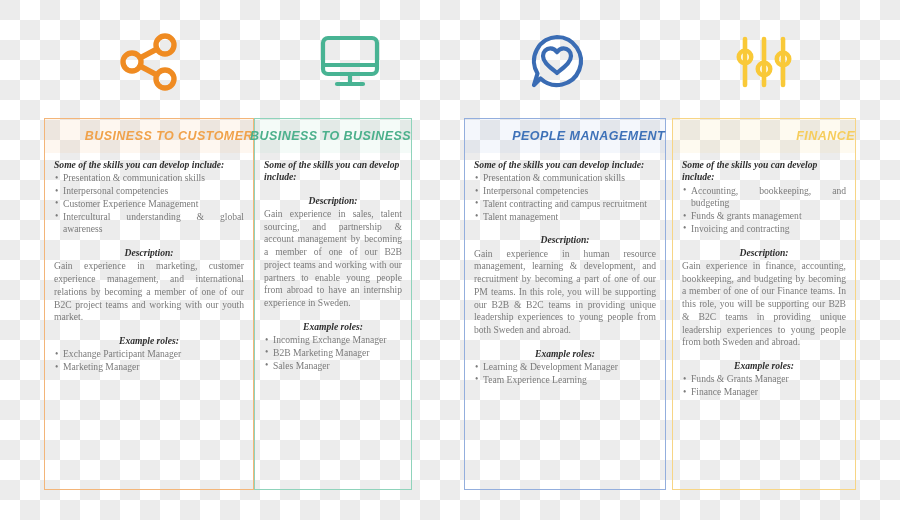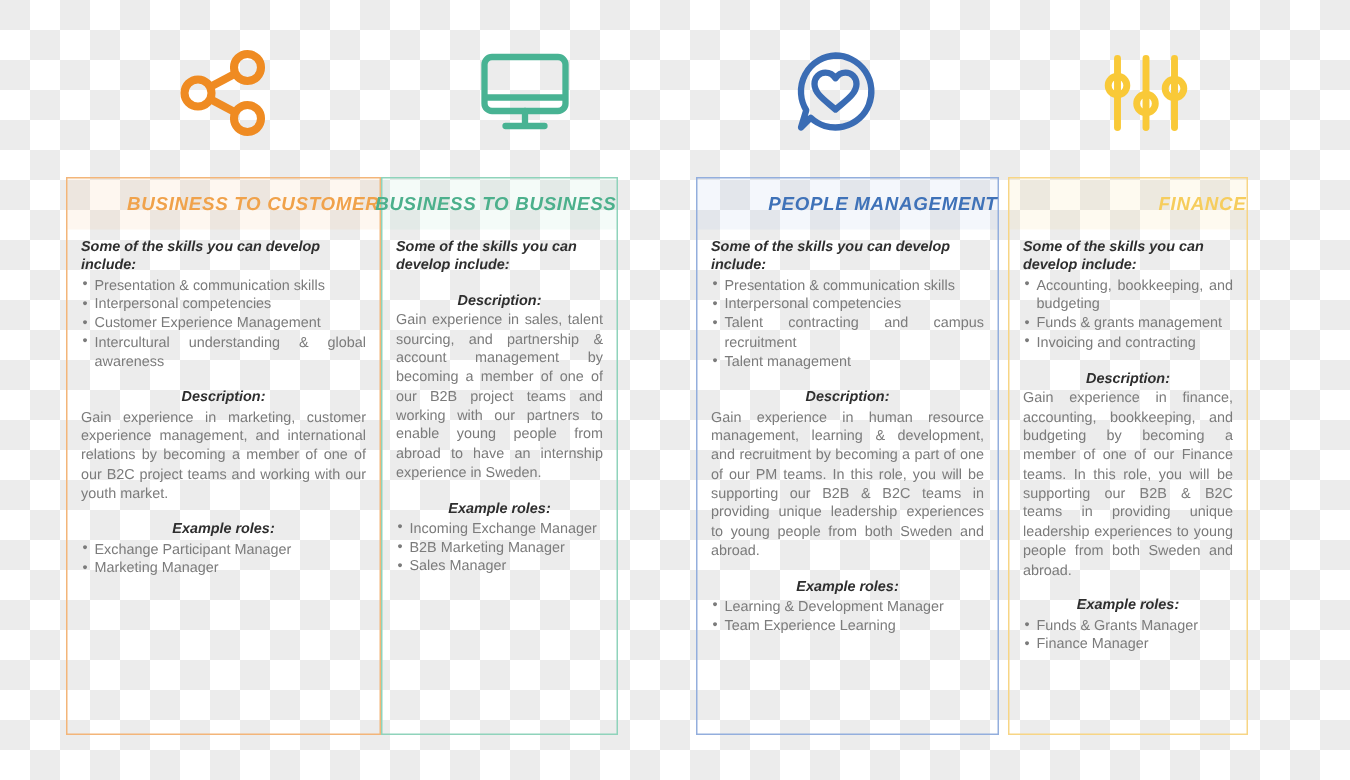--- a/index.html
+++ b/index.html
@@ -19,21 +19,21 @@
   .icon-slot svg{display:block;}
 
   
   .card{position:absolute;top:118px;height:372px;
         border:1.2px solid #ccc;background:transparent;box-sizing:border-box;}
   .card .hdr{height:34px;display:flex;align-items:center;justify-content:flex-end;
              box-sizing:border-box;}
   .card .hdr span{
       font-style:italic;font-weight:bold;font-size:12.5px;letter-spacing:.45px;
       white-space:nowrap;}
-  .card .body{padding:6px 9px 0 9px;box-sizing:border-box;}
+  .card .body{padding:6px 9px 0 9px;box-sizing:border-box;font-family:Liberation Serif, serif;}
 
   .lead{font-size:9.6px;font-weight:bold;font-style:italic;color:#2e2e2e;
         line-height:1.28;margin:0 0 1px 0;}
   .sec-title{font-size:9.6px;font-weight:bold;font-style:italic;color:#2e2e2e;
         line-height:1.28;margin:11px 0 1px 0;text-align:center;}
   ul.blist{margin:0;padding:0;list-style:none;}
   ul.blist li{font-size:9.6px;color:#7b7b7b;line-height:1.33;
         padding-left:9px;position:relative;text-align:justify;}
   ul.blist li:before{content:"\2022";position:absolute;left:1px;top:-0.5px;color:#7b7b7b;}
   p.desc{font-size:9.6px;color:#7b7b7b;line-height:1.33;margin:0;
@@ -45,21 +45,21 @@
   #card1 .hdr span{color:#f0a24b;}
   
   #card2{left:254px;width:158px;border-color:#8fd3bb;}
   #card2 .hdr{background:rgba(143,211,187,.10);}
   #card2 .hdr span{color:#4cb08c;}
   
   #card3{left:464px;width:202px;border-color:#93aedd;}
   #card3 .hdr{background:rgba(147,174,221,.10);}
   #card3 .hdr span{color:#3f72b8;}
   
-  #card4{left:672px;width:160px;border-color:#f7d585;}
+  #card4{left:672px;width:184px;border-color:#f7d585;}
   #card4 .hdr{background:rgba(247,213,133,.12);}
   #card4 .hdr span{color:#f6cd5d;}
 </style>
 </head>
 <body>
 
 <div class="board">
 
   <div class="icons">
 

